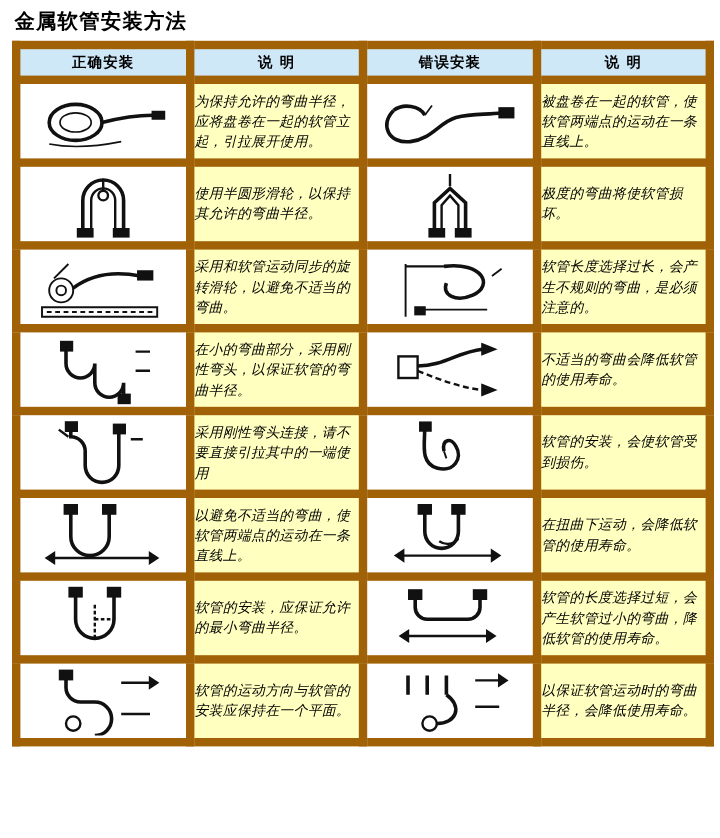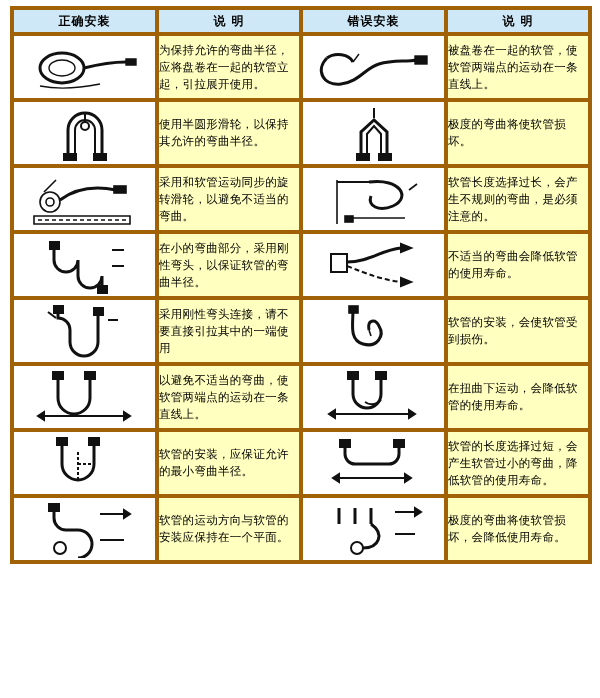--- a/index.html
+++ b/index.html
@@ -29,21 +29,21 @@
     line-height: 20px;
     font-family: "DejaVu Sans", "Liberation Sans", sans-serif;
   }
   table.main {
     border-collapse: collapse;
     width: 578px;
     table-layout: fixed;
     border: 1px solid #2b3a8f;
   }
   table.main td, table.main th {
-    border: 4px solid #a16207;
+    border: 7px solid #a16207;
     padding: 0;
     vertical-align: middle;
   }
   thead th {
     background: #cfe8f7;
     color: #000;
     font-size: 12px;
     font-weight: bold;
     height: 22px;
     text-align: center;
@@ -56,31 +56,33 @@
     height: 62px;
   }
   td.desc {
     background: #ffffbf;
     font-size: 11.5px;
     line-height: 17px;
     color: #000;
     padding: 4px 6px;
     text-align: left;
     letter-spacing: 0.3px;
+    font-style: italic;
   }
   .col-fig { width: 145px; }
   .col-desc { width: 144px; }
   svg { display: block; margin: 0 auto; }
   .ink { stroke: #111111; fill: none; }
 </style>
 </head>
 <body>
 
 <div class="page">
 
+  <div class="page-title">金属软管安装方法</div>
 
   <table class="main">
     <colgroup>
       <col class="col-fig">
         <col class="col-desc">
         <col class="col-fig">
         <col class="col-desc">
     </colgroup>
     <thead>
       <tr>
@@ -312,18 +314,18 @@
               <path d="M46 8 L46 24" stroke-width="3"></path>
               <path d="M62 8 L62 24" stroke-width="3"></path>
               <path d="M62 24 C 76 34, 70 48, 54 48" stroke-width="3"></path>
               <circle cx="48" cy="48" r="6"></circle>
               <path d="M86 12 L106 12"></path>
               <path d="M106 8 l6 4 l-6 4 z" fill="#111"></path>
               <path d="M86 34 L106 34"></path>
             </g>
           </svg>
         </td>
-        <td class="desc">极度的弯曲将使软管损坏，会降低使用寿命。</td>
+        <td class="desc">以保证软管运动时的弯曲半径，会降低使用寿命。</td>
       </tr>
 
     </tbody>
   </table>
 </div>
 
 </body></html>

